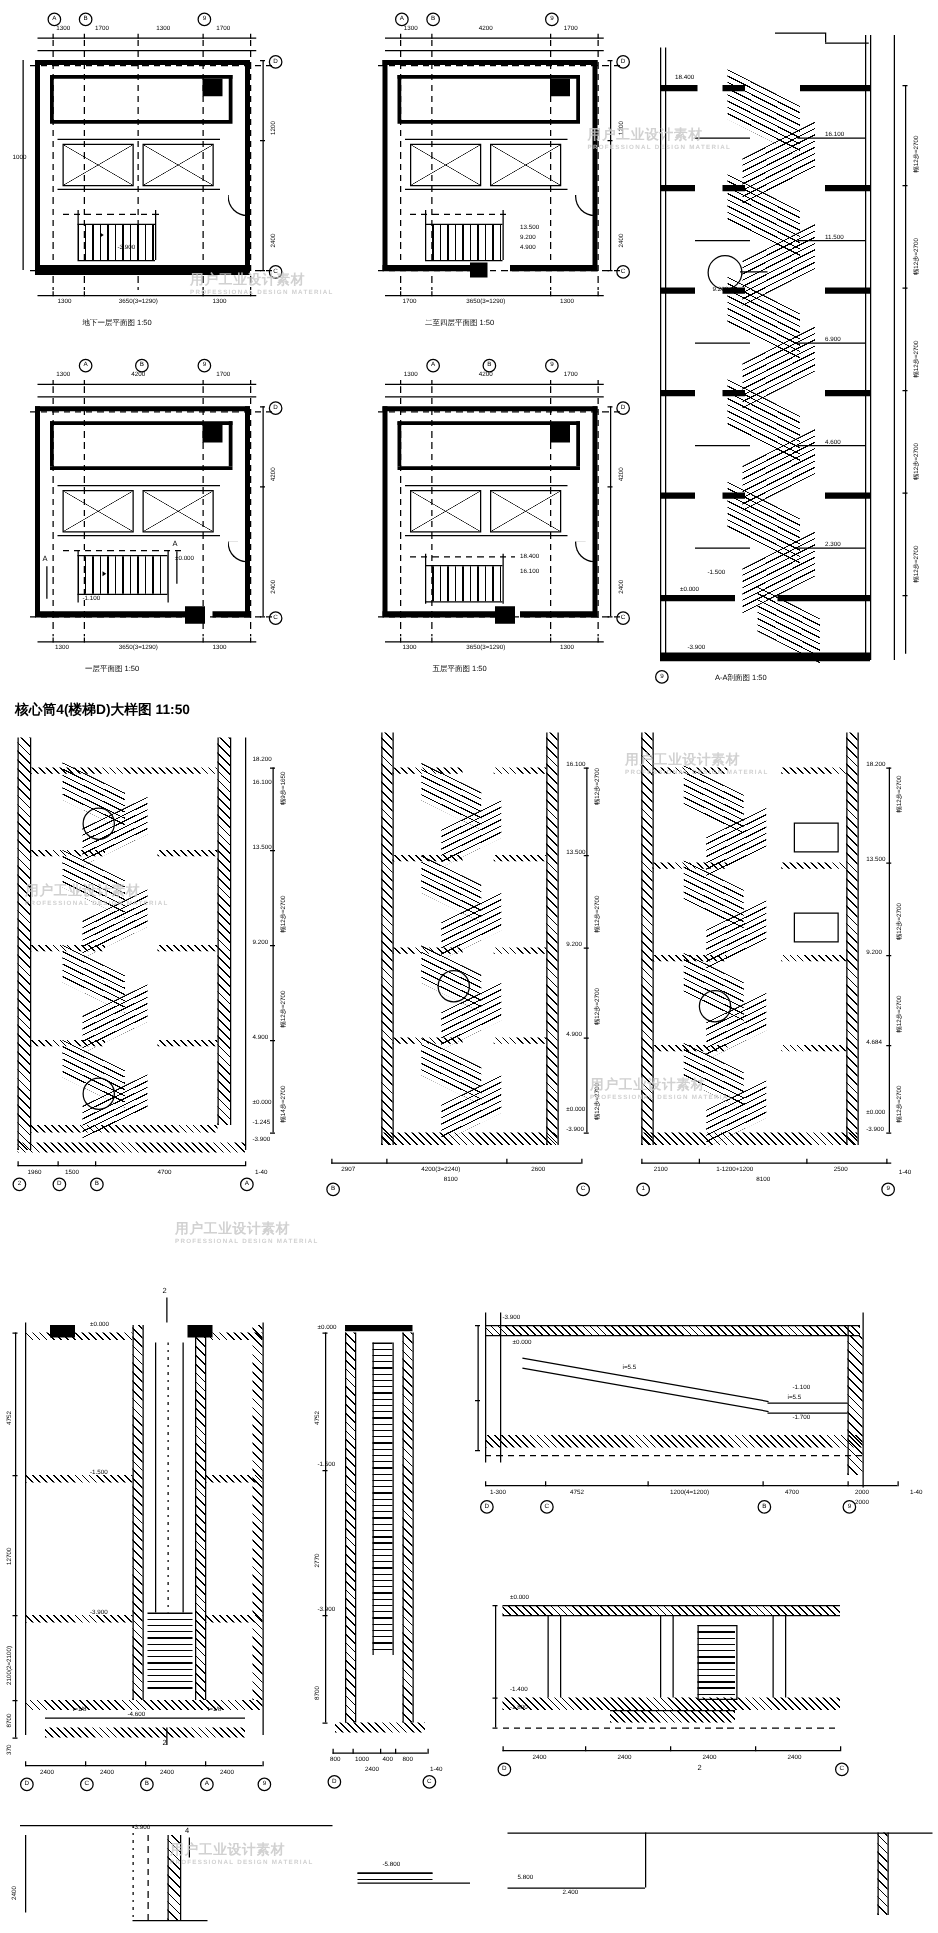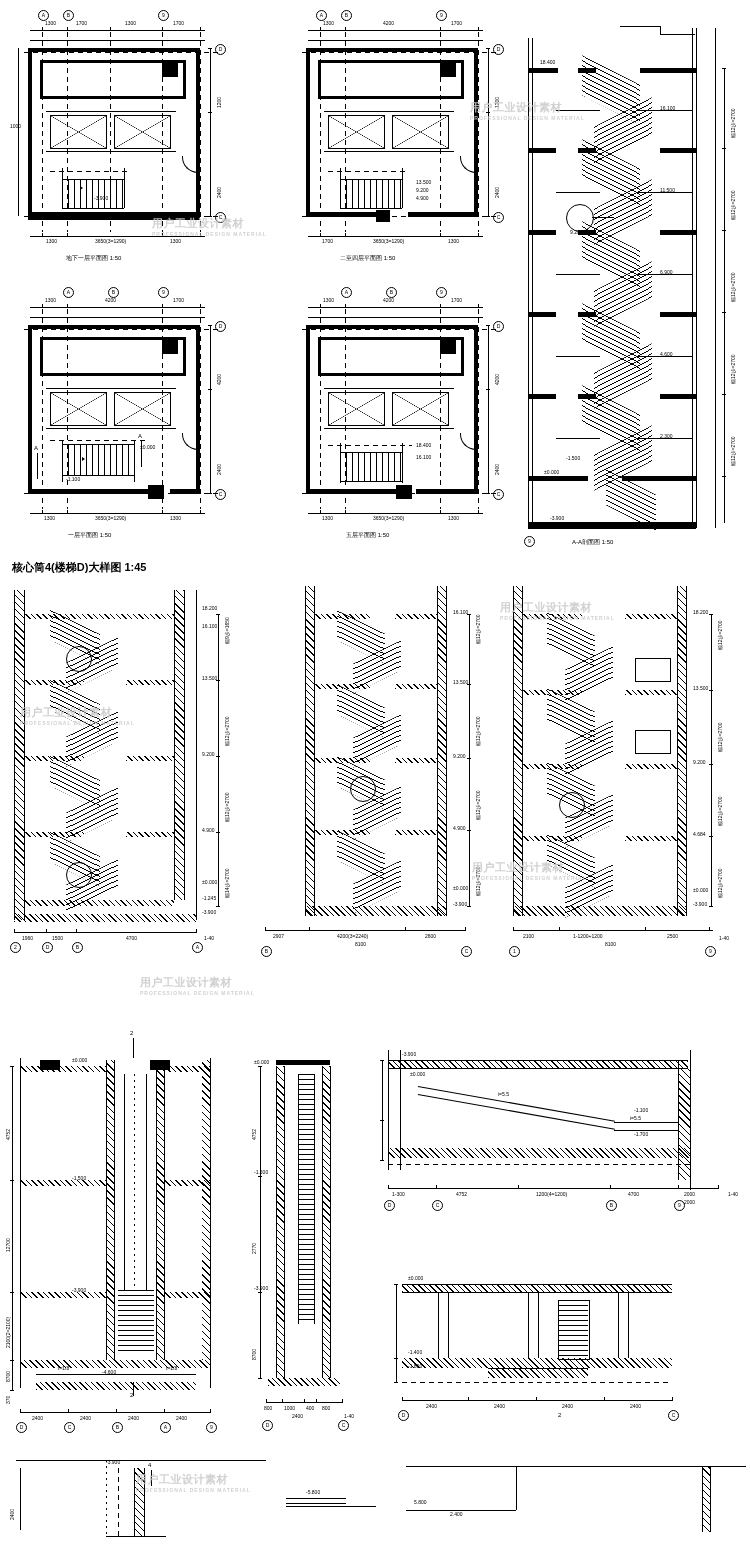--- a/index.html
+++ b/index.html
@@ -441,21 +441,21 @@
     <div class="tv" style="left:221px;top:458px;">幅12步=2700</div>
 
     <div class="circ" style="left:14px;top:528px;width:9px;height:9px;">9</div>
     <div class="cap" style="left:62px;top:530px;">A-A剖面图  1:50</div>
   </div>
   <div class="wm" style="left:470px;top:100px;">
     <div class="l1">用户工业设计素材</div>
     <div class="l2">PROFESSIONAL DESIGN MATERIAL</div>
   </div>
 
-  <div class="title" style="left:12px;top:560px;">核心筒4(楼梯D)大样图 1:45</div>
+  <div class="title" style="left:12px;top:560px;">核心筒4(楼梯D)大样图 11:50</div>
 
   <div class="blk" style="left:6px;top:580px;width:235px;height:370px;">
     <div class="hatch" style="left:8px;top:10px;width:10px;height:330px;"></div>
     <div class="ln v" style="left:8px;top:10px;height:330px;"></div>
     <div class="ln v" style="left:18px;top:10px;height:330px;"></div>
     <div class="hatch" style="left:168px;top:10px;width:10px;height:310px;"></div>
     <div class="ln v" style="left:168px;top:10px;height:310px;"></div>
     <div class="ln v" style="left:178px;top:10px;height:310px;"></div>
     <div class="ln v" style="left:190px;top:10px;height:330px;"></div>
 

